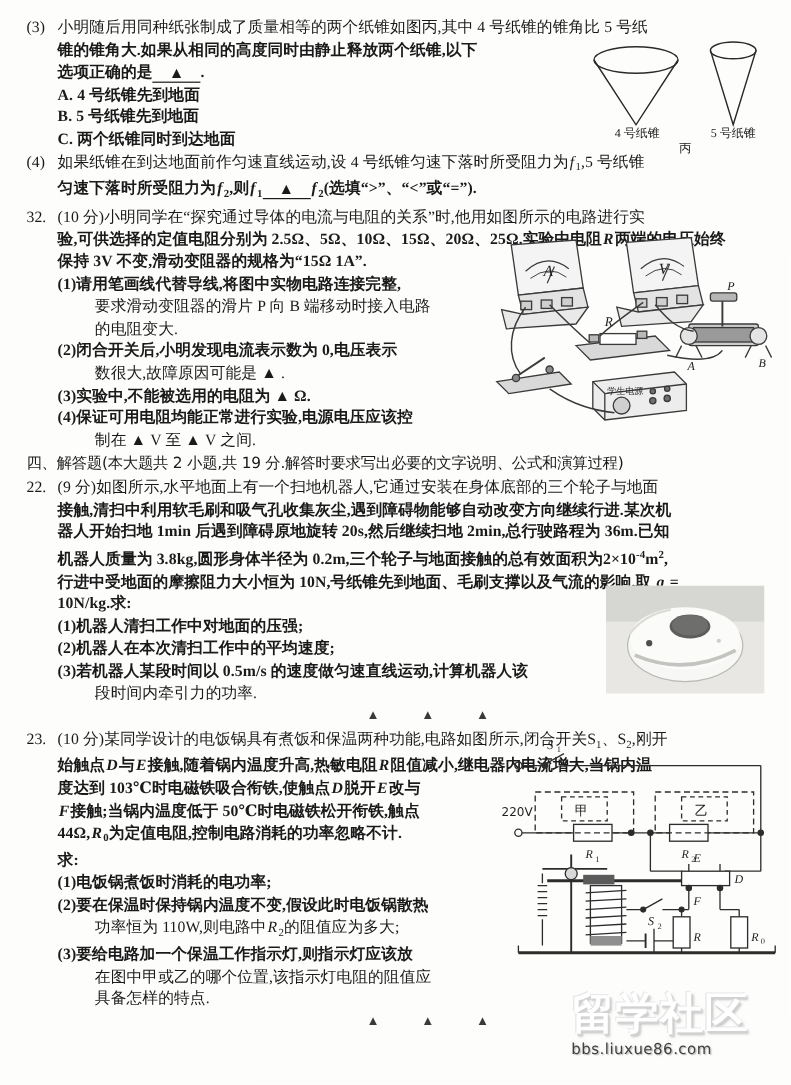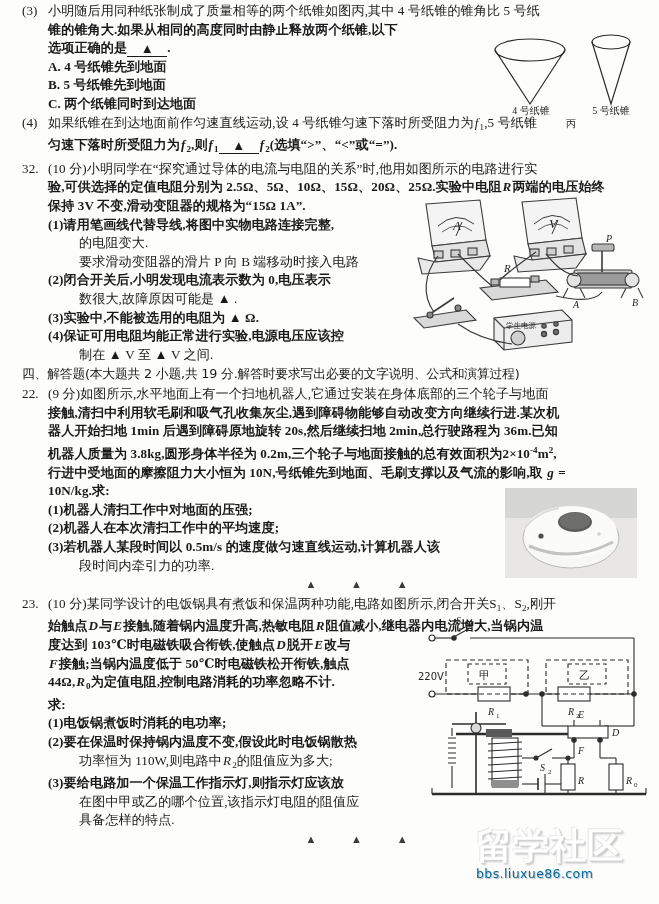--- a/index.html
+++ b/index.html
@@ -12,21 +12,21 @@
     width: 659px;
     height: 904px;
     background: #fdfdfc;
     font-family: "Liberation Serif", "DejaVu Serif", serif;
     color: #1a1a1a;
     overflow: hidden;
   }
   .col {
     position: absolute;
     left: 22px;
-    top: 2px;
+    top: 14px;
     width: 615px;
   }
   .q {
     position: relative;
     font-size: 13.1px;
     line-height: 18.6px;
     letter-spacing: 0.1px;
   }
   .line { white-space: nowrap; }
   .ind1 { padding-left: 26px; font-weight: bold; }
@@ -118,21 +118,21 @@
     color: #ffffff;
     text-shadow:
       1px 1px 0 #d2d2d2, -1px -1px 0 #e6e6e6,
       2px 2px 2px rgba(150,150,150,0.55);
     line-height: 40px;
   }
   .wm-sub {
     font-family: "DejaVu Sans", sans-serif;
     font-size: 12.5px;
     letter-spacing: 0.4px;
-    color: #0369a1;
+    color: #404040;
     text-shadow: 1px 1px 1px rgba(160,160,160,0.75);
     line-height: 15px;
   }
 </style>
 </head>
 <body>
 
 <div class="page">
 
   <div class="col">
@@ -164,22 +164,22 @@
         <span class="num">32.</span><span>(10 分)</span><span>小明同学在“探究通过导体的电流与电阻的关系”时,他用如图所示的电路进行实</span>
       </div>
       <div class="line ind1">
         <span>验,可供选择的定值电阻分别为 2.5Ω、5Ω、10Ω、15Ω、20Ω、25Ω.实验中电阻</span><em class="it">R</em><span>两端的电压始终</span>
       </div>
       <div class="line ind1">保持 3V 不变,滑动变阻器的规格为“15Ω  1A”.</div>
 
       <div class="line ind1">
         <span>(1)</span><span>请用笔画线代替导线,将图中实物电路连接完整,</span>
       </div>
+      <div class="line ind3">要求滑动变阻器的滑片 P 向 B 端移动时接入电路</div>
       <div class="line ind3">的电阻变大.</div>
-      <div class="line ind3">要求滑动变阻器的滑片 P 向 B 端移动时接入电路</div>
 
       <div class="line ind1">
         <span>(2)</span><span>闭合开关后,小明发现电流表示数为 0,电压表示</span>
       </div>
       <div class="line ind3">数很大,故障原因可能是  ▲  .</div>
 
       <div class="line ind1">
         <span>(3)</span><span>实验中,不能被选用的电阻为  ▲  Ω.</span>
       </div>
 

